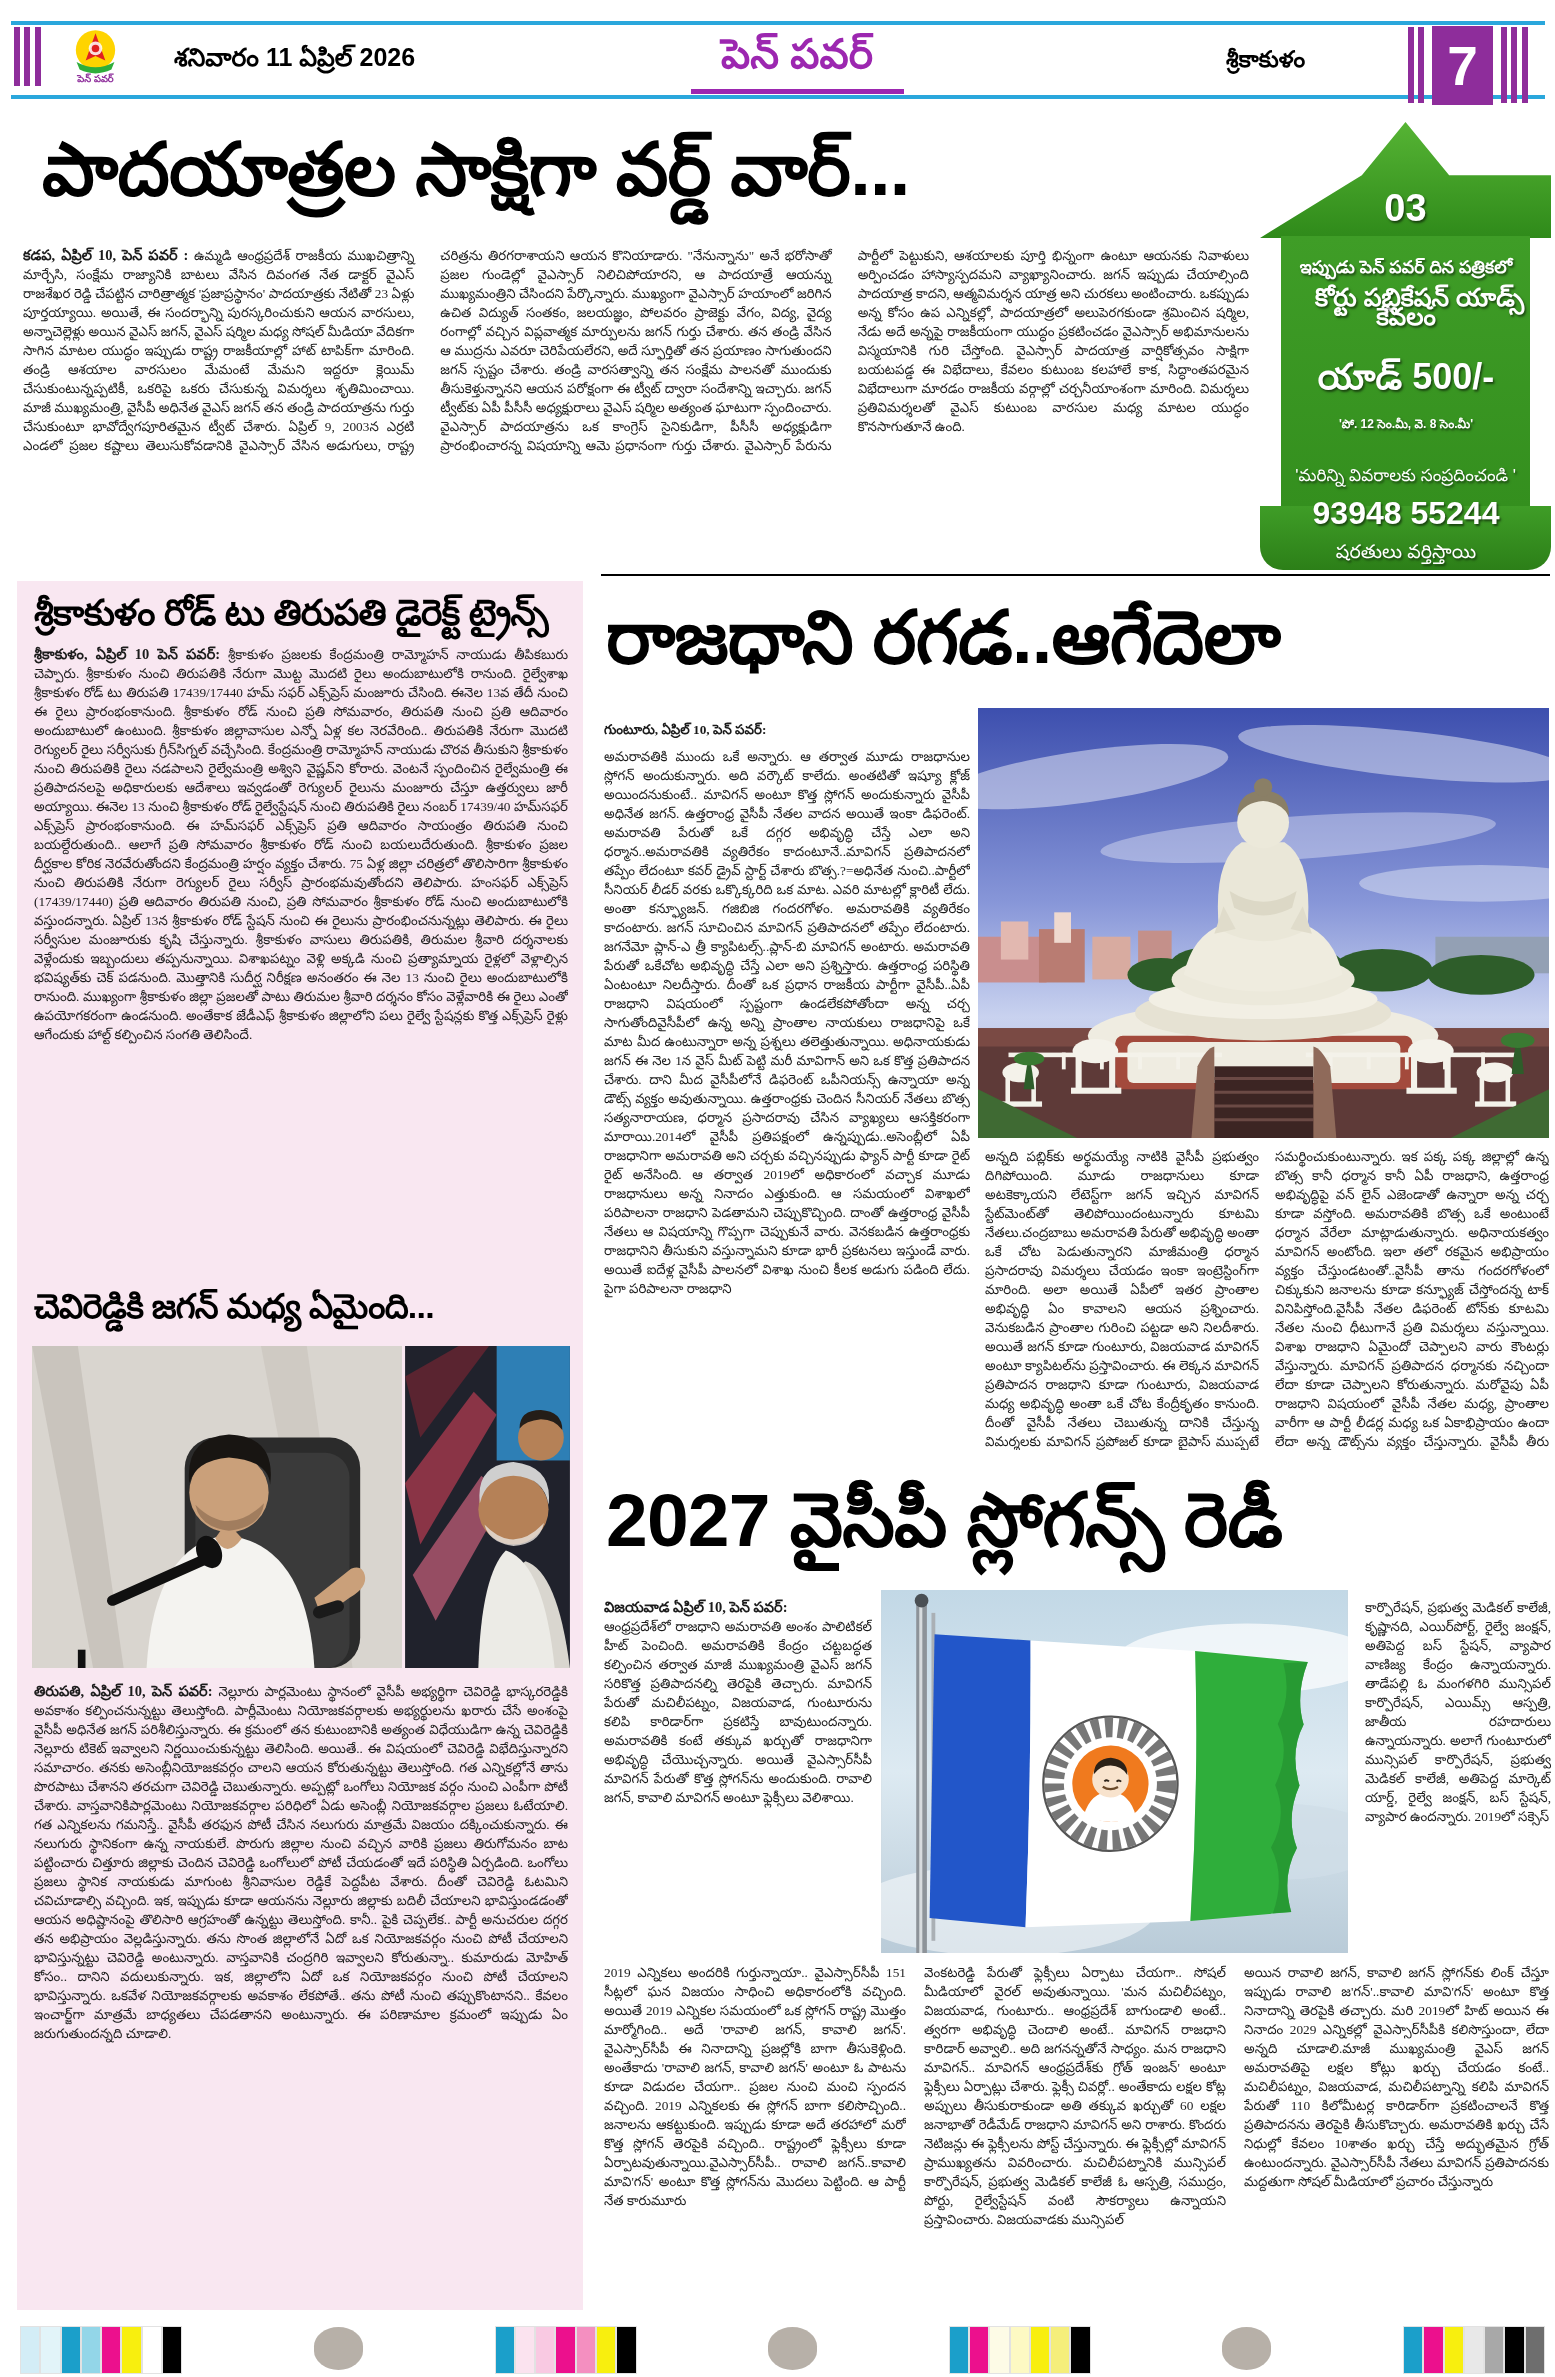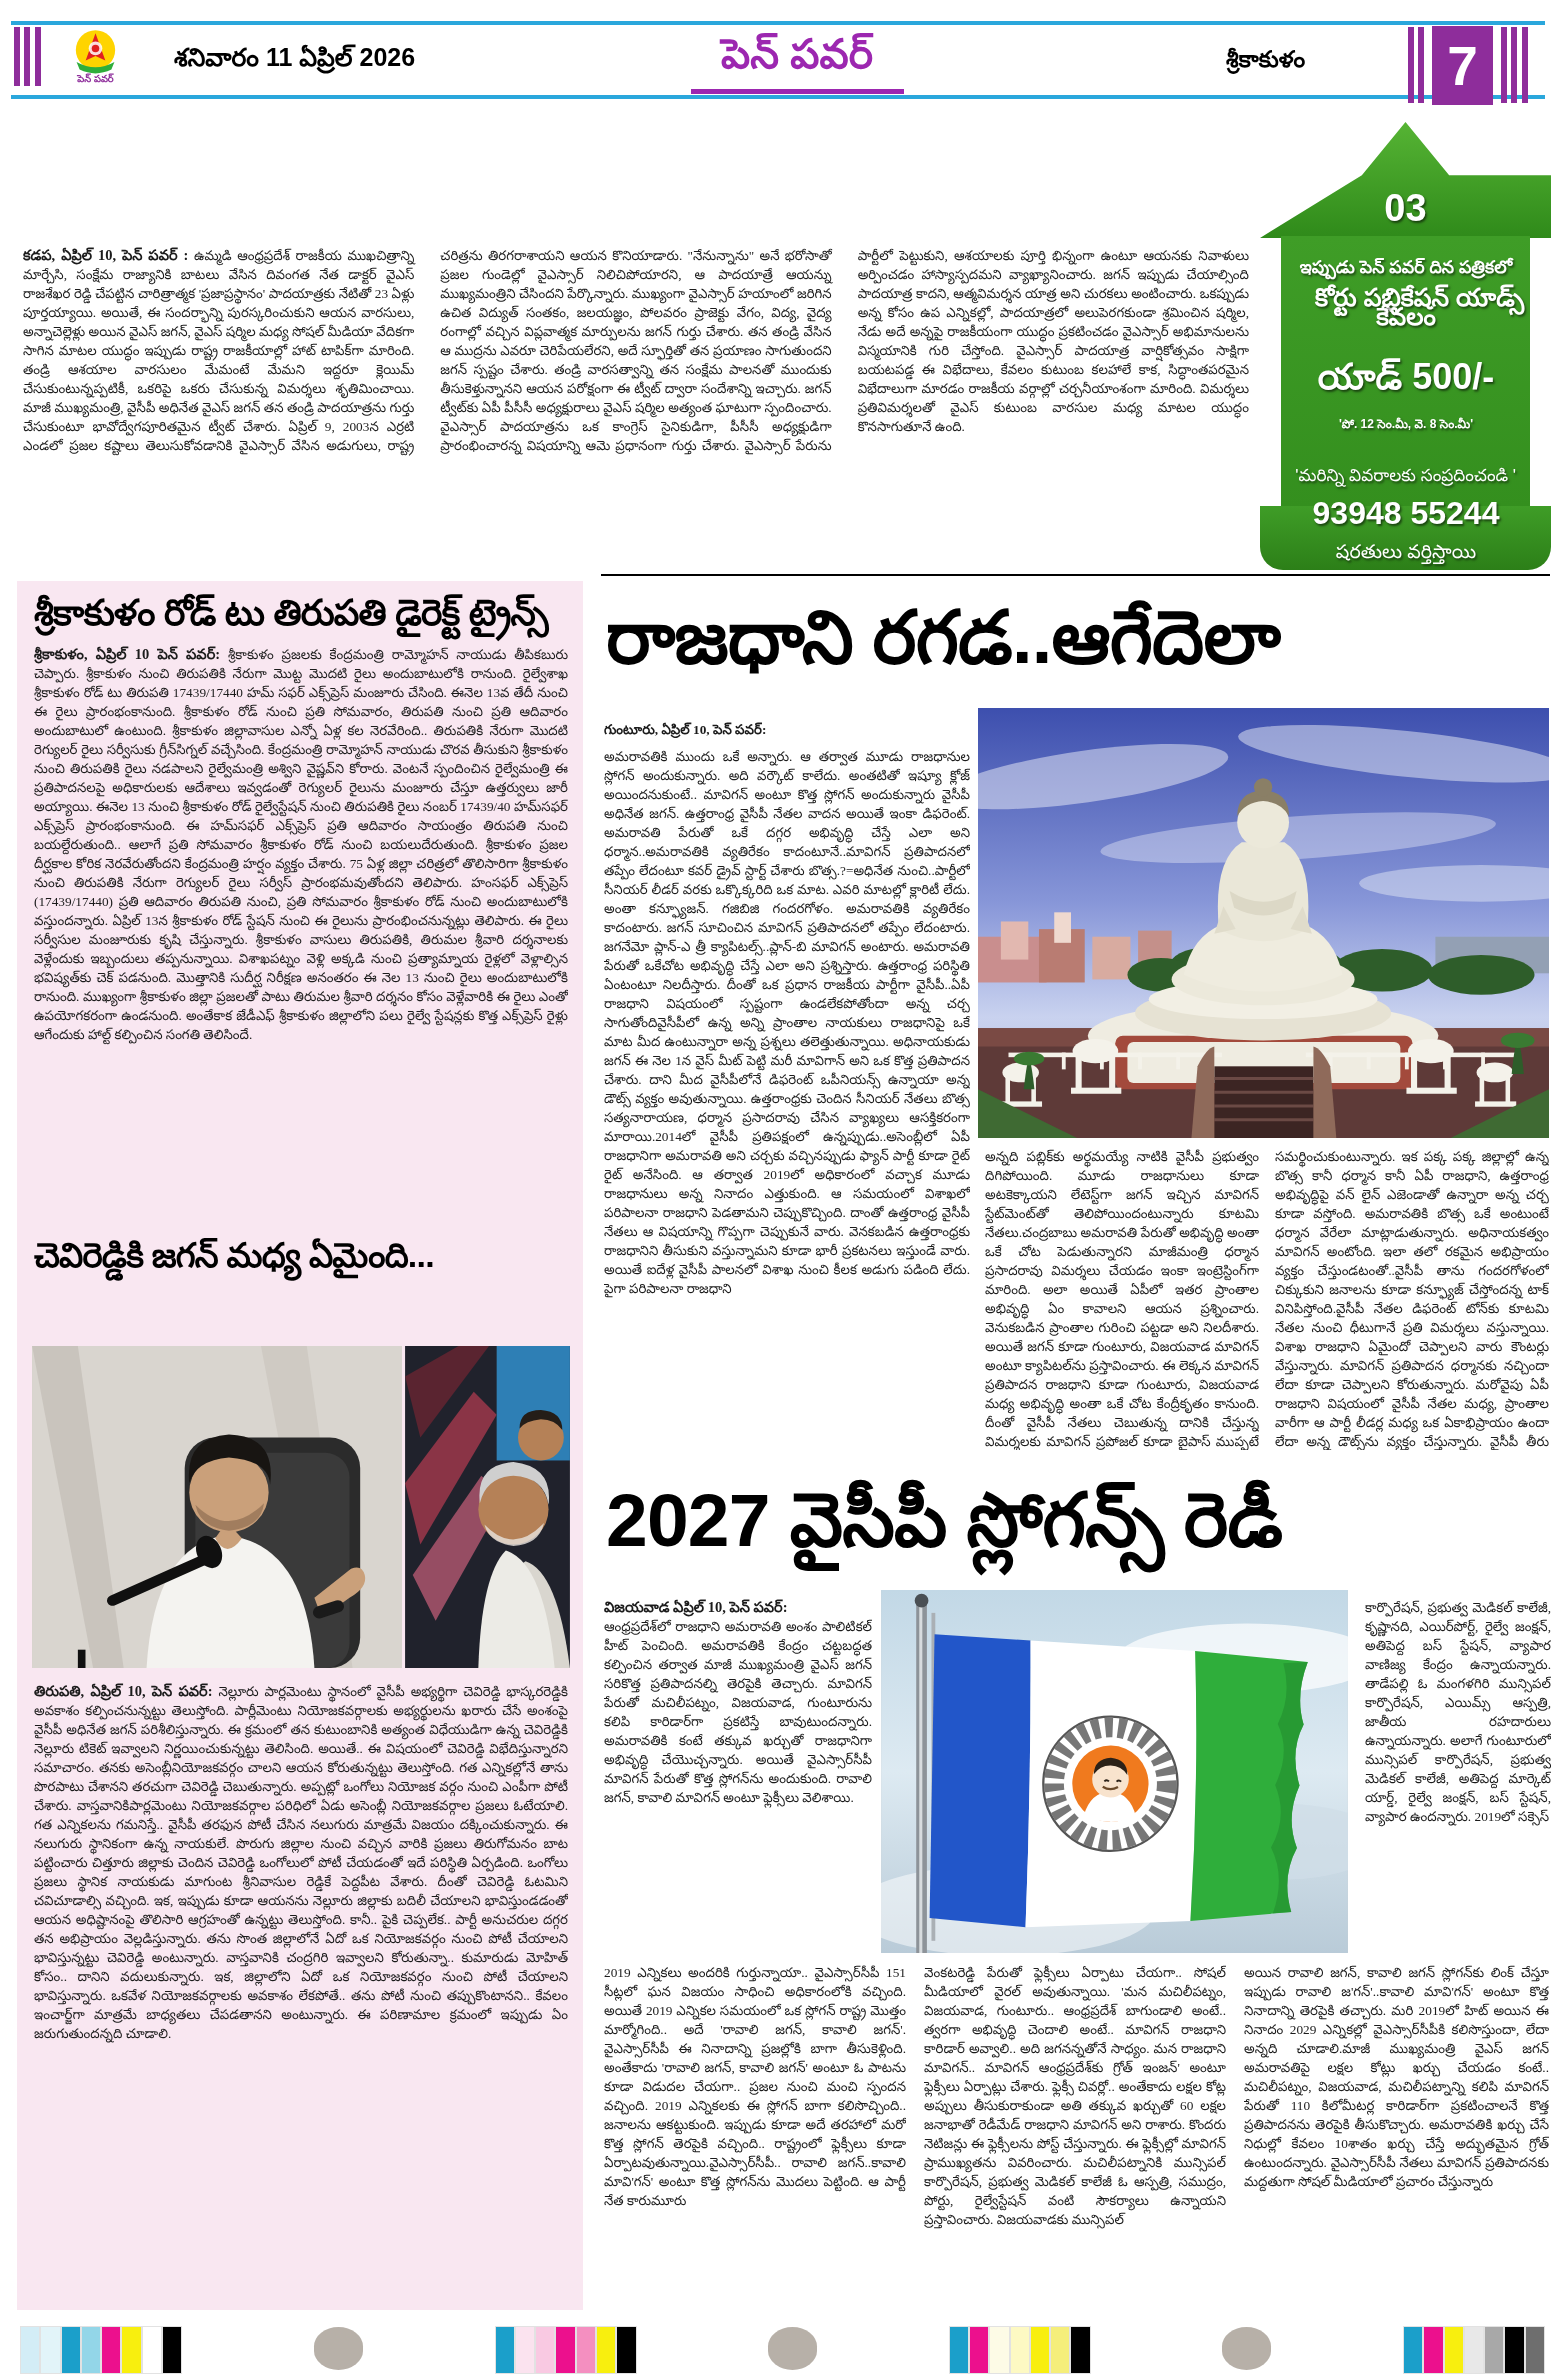--- a/index.html
+++ b/index.html
@@ -78,20 +78,21 @@
 
   <div class="abs hdr-edition" style="left:1226px;top:46px">శ్రీకాకుళం</div>
 
   <div class="abs pstripe" style="left:1408px;top:27.4px;height:76px"></div>
   <div class="abs pstripe" style="left:1418px;top:27.4px;height:76px"></div>
   <div class="abs pagenum-box" style="left:1432px;top:26px;width:61px;height:79px">7</div>
   <div class="abs pstripe" style="left:1501px;top:27.4px;height:76px"></div>
   <div class="abs pstripe" style="left:1511px;top:27.4px;height:76px"></div>
   <div class="abs pstripe" style="left:1522px;top:27.4px;height:76px"></div>
 
+  <div class="abs headline" style="left:42px;top:116px;width:1205px;font-size:74px;line-height:1.45">పాదయాత్రల సాక్షిగా వర్డ్ వార్...</div>
 
   <div class="abs" style="left:1260px;top:122px;width:291px;height:448px">
     <div class="abs ad-roof"></div>
     <div class="abs ad-body"></div>
     <div class="abs ad-foot"></div>
     <div class="abs ad-text" style="left:0;top:20px;width:100%;font-size:38px">03</div>
     <div class="abs ad-text" style="left:23px;top:90px;width:246px;font-size:17.5px">ఇప్పుడు పెన్ పవర్ దిన పత్రికలో</div>
     <div class="abs ad-text" style="left:32px;top:116px;width:255px;font-size:25px">కోర్టు పబ్లికేషన్ యాడ్స్</div>
     <div class="abs ad-text" style="left:23px;top:136px;width:246px;font-size:24.4px">కేవలం</div>
     <div class="abs ad-text" style="left:23px;top:189px;width:246px;font-size:36px">యాడ్ 500/-</div>
@@ -110,21 +111,21 @@
 
   <div class="abs pinkbox"></div>
 
   <div class="abs headline" style="left:34px;top:590px;width:534px;font-size:36px;line-height:1.25">శ్రీకాకుళం రోడ్ టు తిరుపతి డైరెక్ట్ ట్రైన్స్</div>
 
   <div class="abs body-text" style="left:34px;top:645px;width:534px;height:610px">
     <b>శ్రీకాకుళం, ఏప్రిల్ 10 పెన్ పవర్:</b>
     <span>శ్రీకాకుళం ప్రజలకు కేంద్రమంత్రి రామ్మోహన్ నాయుడు తీపికబురు చెప్పారు. శ్రీకాకుళం నుంచి తిరుపతికి నేరుగా మొట్ట మొదటి రైలు అందుబాటులోకి రానుంది. రైల్వేశాఖ శ్రీకాకుళం రోడ్ టు తిరుపతి 17439/17440 హమ్ సఫర్ ఎక్స్‌ప్రెస్ మంజూరు చేసింది. ఈనెల 13వ తేదీ నుంచి ఈ రైలు ప్రారంభంకానుంది. శ్రీకాకుళం రోడ్ నుంచి ప్రతి సోమవారం, తిరుపతి నుంచి ప్రతి ఆదివారం అందుబాటులో ఉంటుంది. శ్రీకాకుళం జిల్లావాసుల ఎన్నో ఏళ్ల కల నెరవేరింది.. తిరుపతికి నేరుగా మొదటి రెగ్యులర్ రైలు సర్వీసుకు గ్రీన్‌సిగ్నల్ వచ్చేసింది. కేంద్రమంత్రి రామ్మోహన్ నాయుడు చొరవ తీసుకుని శ్రీకాకుళం నుంచి తిరుపతికి రైలు నడపాలని రైల్వేమంత్రి అశ్విని వైష్ణవ్‌ని కోరారు. వెంటనే స్పందించిన రైల్వేమంత్రి ఈ ప్రతిపాదనలపై అధికారులకు ఆదేశాలు ఇవ్వడంతో రెగ్యులర్ రైలును మంజూరు చేస్తూ ఉత్తర్వులు జారీ అయ్యాయి. ఈనెల 13 నుంచి శ్రీకాకుళం రోడ్ రైల్వేస్టేషన్ నుంచి తిరుపతికి రైలు నంబర్ 17439/40 హమ్‌సఫర్ ఎక్స్‌ప్రెస్ ప్రారంభంకానుంది. ఈ హమ్‌సఫర్ ఎక్స్‌ప్రెస్ ప్రతి ఆదివారం సాయంత్రం తిరుపతి నుంచి బయల్దేరుతుంది.. ఆలాగే ప్రతి సోమవారం శ్రీకాకుళం రోడ్ నుంచి బయలుదేరుతుంది. శ్రీకాకుళం ప్రజల దీర్ఘకాల కోరిక నెరవేరుతోందని కేంద్రమంత్రి హర్షం వ్యక్తం చేశారు. 75 ఏళ్ల జిల్లా చరిత్రలో తొలిసారిగా శ్రీకాకుళం నుంచి తిరుపతికి నేరుగా రెగ్యులర్ రైలు సర్వీస్ ప్రారంభమవుతోందని తెలిపారు. హంసఫర్ ఎక్స్‌ప్రెస్ (17439/17440) ప్రతి ఆదివారం తిరుపతి నుంచి, ప్రతి సోమవారం శ్రీకాకుళం రోడ్ నుంచి అందుబాటులోకి వస్తుందన్నారు. ఏప్రిల్ 13న శ్రీకాకుళం రోడ్ స్టేషన్ నుంచి ఈ రైలును ప్రారంభించనున్నట్లు తెలిపారు. ఈ రైలు సర్వీసుల మంజూరుకు కృషి చేస్తున్నారు. శ్రీకాకుళం వాసులు తిరుపతికి, తిరుమల శ్రీవారి దర్శనాలకు వెళ్లేందుకు ఇబ్బందులు తప్పనున్నాయి. విశాఖపట్నం వెళ్లి అక్కడి నుంచి ప్రత్యామ్నాయ రైళ్లలో వెళ్లాల్సిన భవిష్యత్‌కు చెక్ పడనుంది. మొత్తానికి సుదీర్ఘ నిరీక్షణ అనంతరం ఈ నెల 13 నుంచి రైలు అందుబాటులోకి రానుంది. ముఖ్యంగా శ్రీకాకుళం జిల్లా ప్రజలతో పాటు తిరుమల శ్రీవారి దర్శనం కోసం వెళ్లేవారికి ఈ రైలు ఎంతో ఉపయోగకరంగా ఉండనుంది. అంతేకాక జేడీఎఫ్ శ్రీకాకుళం జిల్లాలోని పలు రైల్వే స్టేషన్లకు కొత్త ఎక్స్‌ప్రెస్ రైళ్లు ఆగేందుకు హాల్ట్ కల్పించిన సంగతి తెలిసిందే.</span>
   </div>
 
-  <div class="abs headline" style="left:34px;top:1236px;width:534px;font-size:34px">చెవిరెడ్డికి జగన్  మధ్య ఏమైంది...</div>
+  <div class="abs headline" style="left:34px;top:1287px;width:534px;font-size:34px">చెవిరెడ్డికి జగన్  మధ్య ఏమైంది...</div>
 
   <div class="abs" style="left:32px;top:1346px;width:538px;height:322px;display:flex;gap:3px">
     <div class="photo-frame" style="width:371px;height:322px">
       <svg width="371" height="322" viewBox="0 0 486 422">
         <rect width="486" height="422" fill="#d9d5cf"></rect>
         <path d="M0 0 L80 422 L120 422 L60 0 Z" fill="#c9c4bd"></path>
         <path d="M300 0 L380 422 L420 422 L360 0 Z" fill="#cfcac3"></path>
         <rect x="200" y="120" width="230" height="302" rx="40" fill="#2b2b2b"></rect>
         <rect x="214" y="140" width="202" height="282" rx="32" fill="#3a3a3a"></rect>
         <path d="M150 422 Q160 260 255 248 Q360 260 370 422 Z" fill="#f4f3f0"></path>

